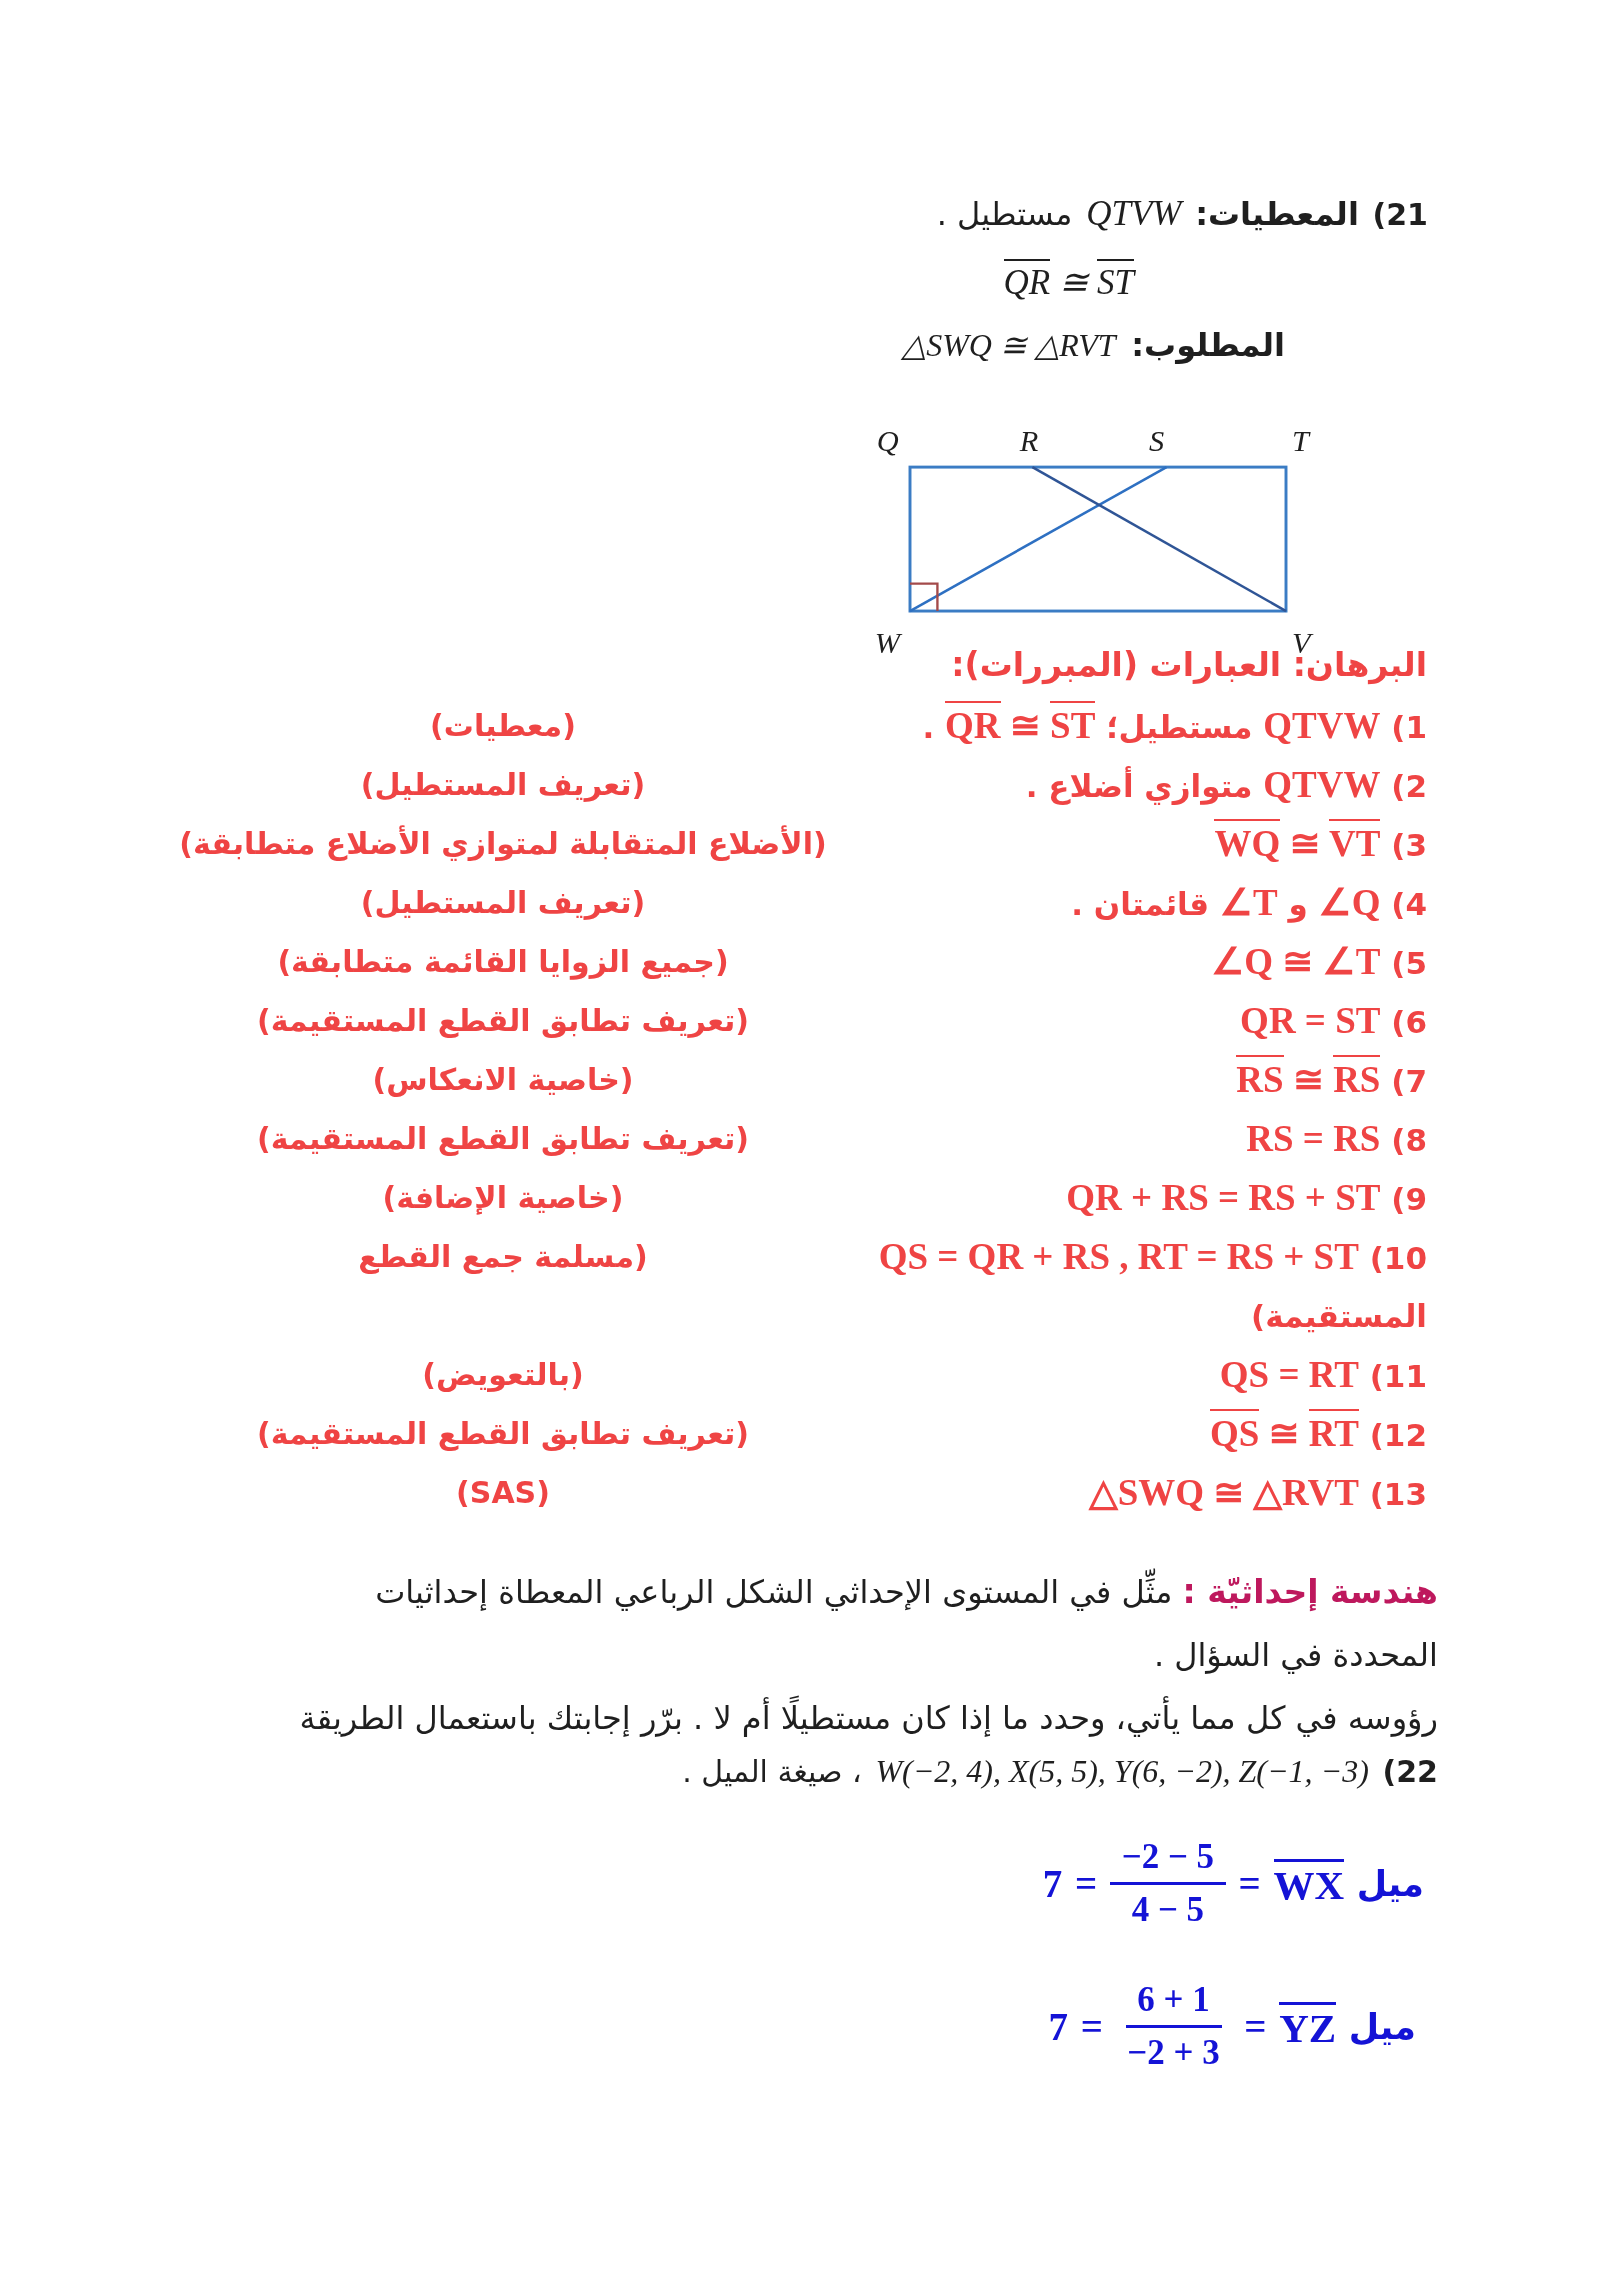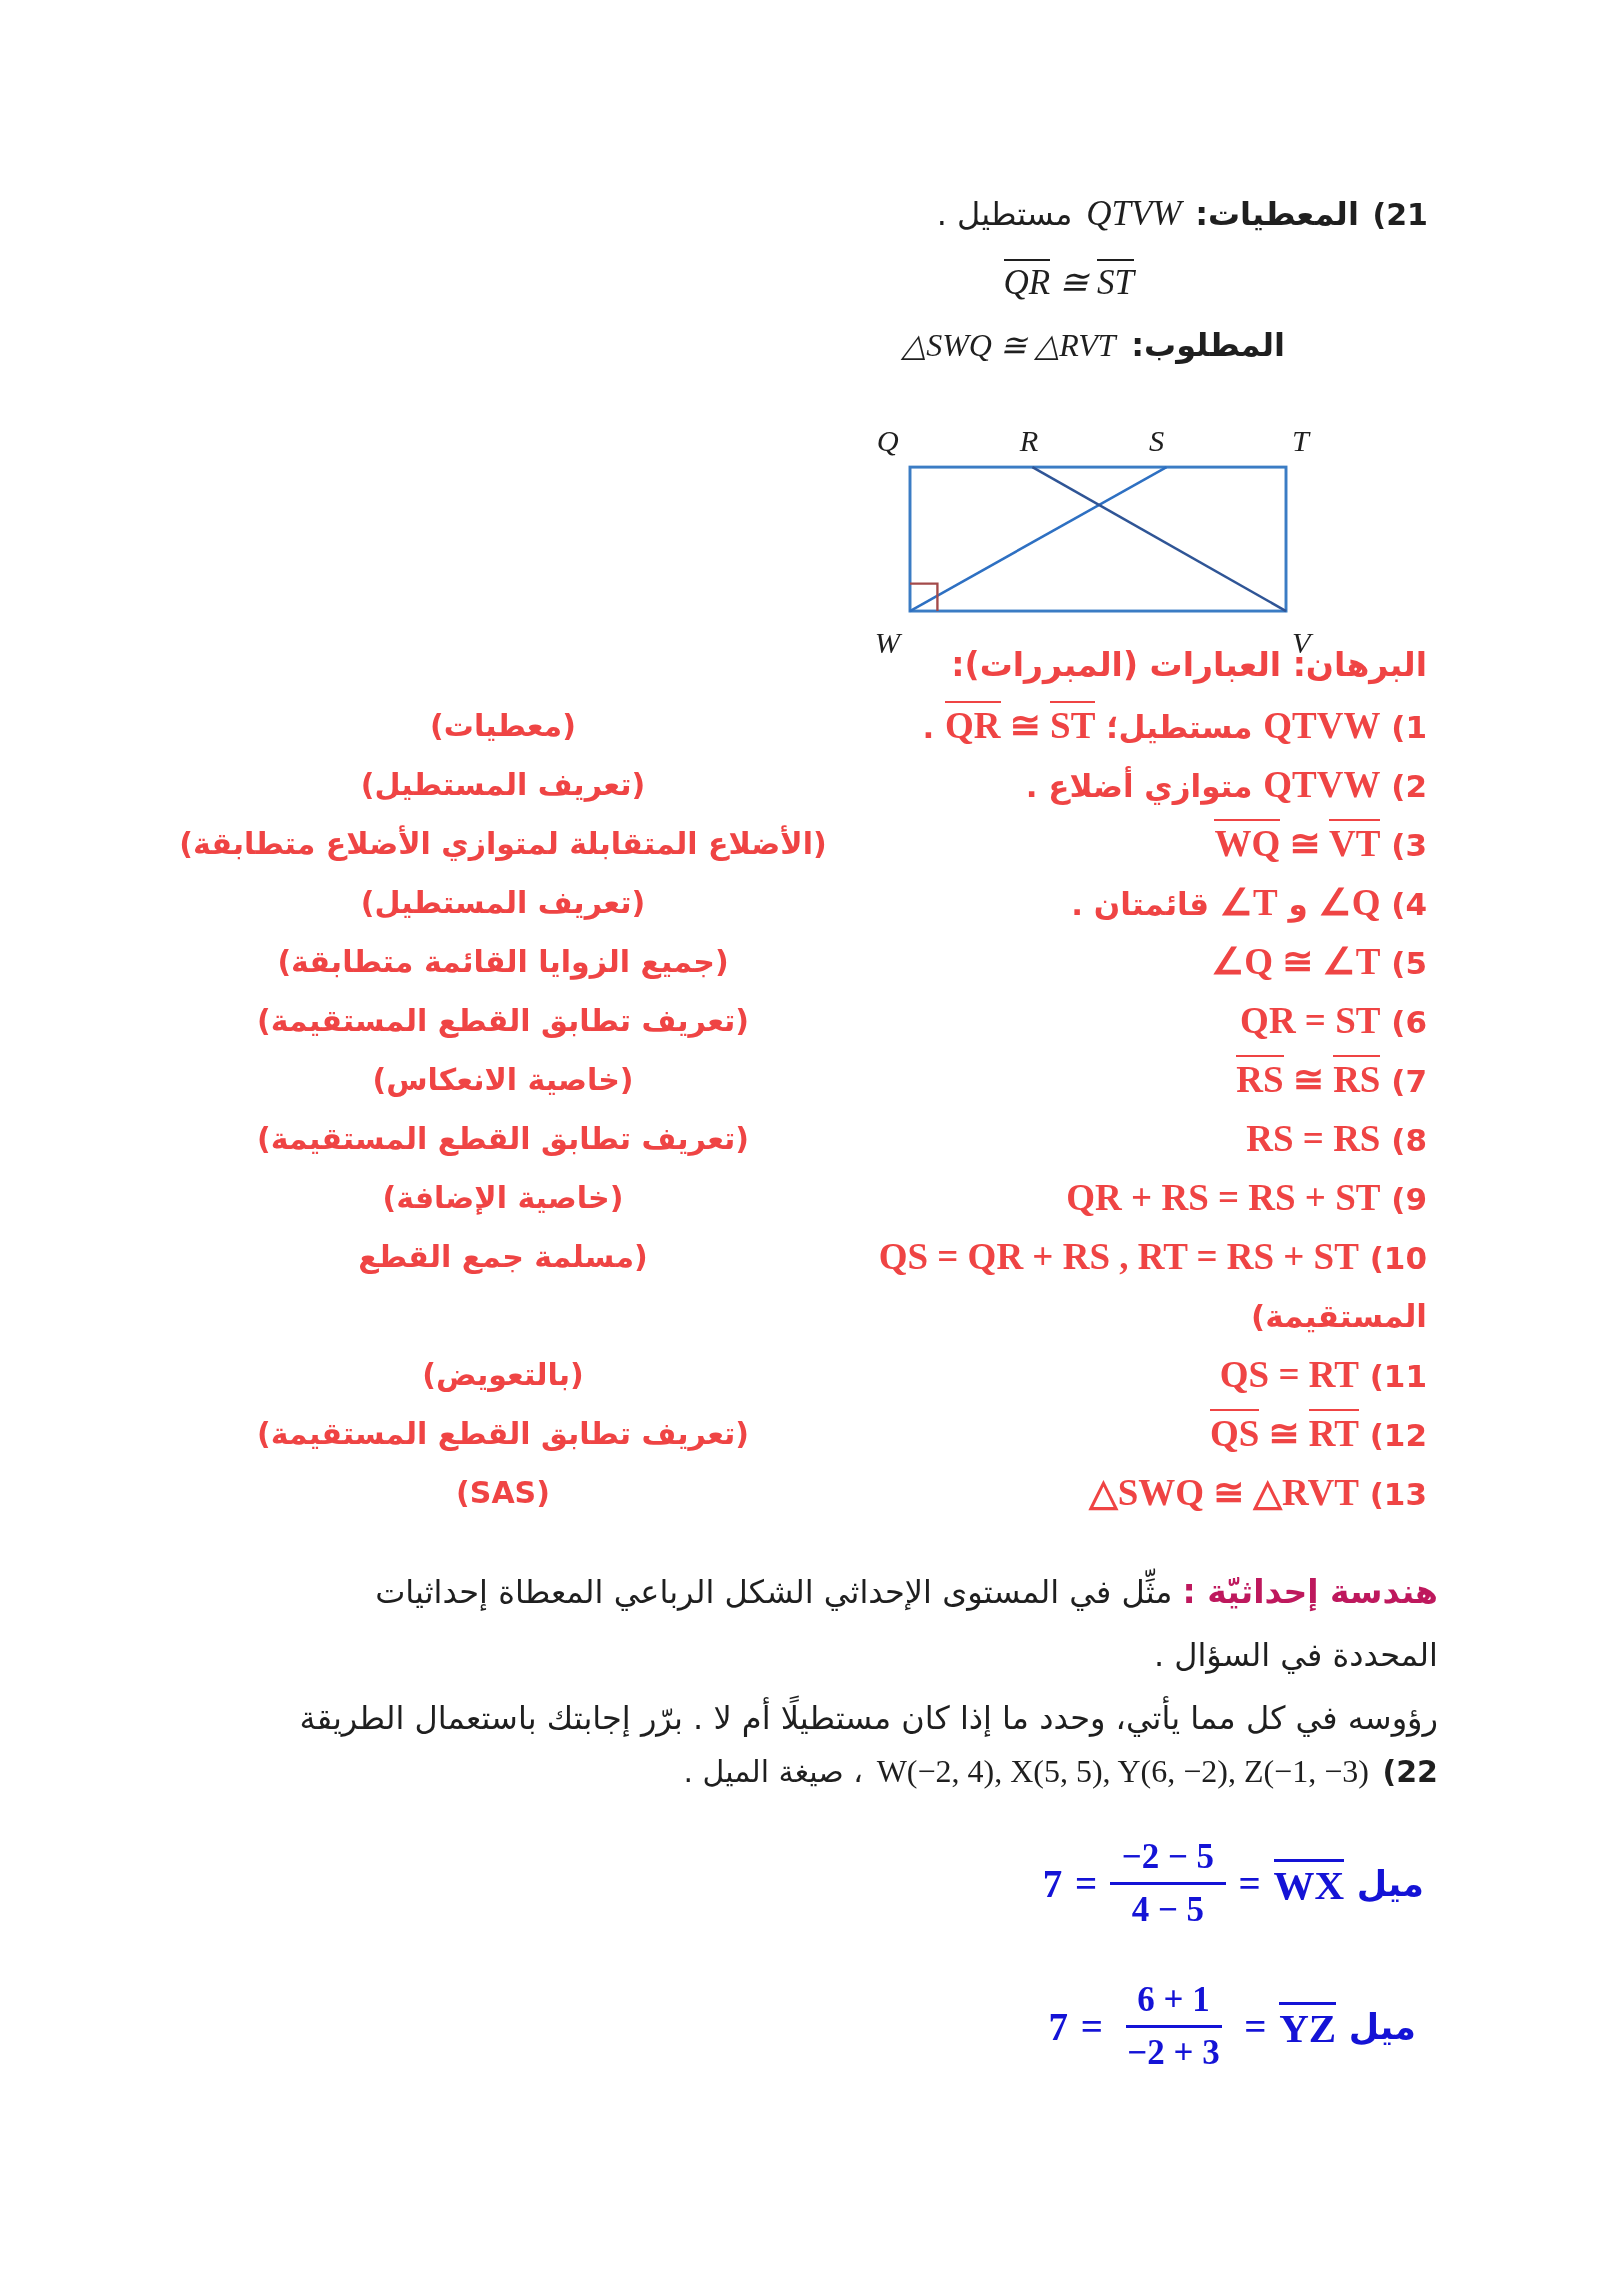--- a/index.html
+++ b/index.html
@@ -71,21 +71,21 @@
     direction:rtl;text-align:right;font-size:32px;line-height:63px;
   }
   .geo-heading{font-weight:bold;font-size:33px;}
   
   .p22{
     position:absolute;right:182px;top:1753px;
     direction:rtl;display:flex;align-items:baseline;gap:13.7px;
     font-size:30px;height:51px;
   }
   .coords{
-    font-family:"Liberation Serif",serif;
+    font-family:"Liberation Serif",serif;font-style:italic;
     font-size:32px;unicode-bidi:isolate;
   }
   
   .slope-eq{
     position:absolute;direction:rtl;
     display:flex;align-items:center;gap:12.7px;
     color:#1413d6;font-weight:bold;
   }
   .slope-eq.first{top:1815px;right:196px;height:137px;}
   .slope-eq.second{top:1958px;right:204px;height:137px;}

